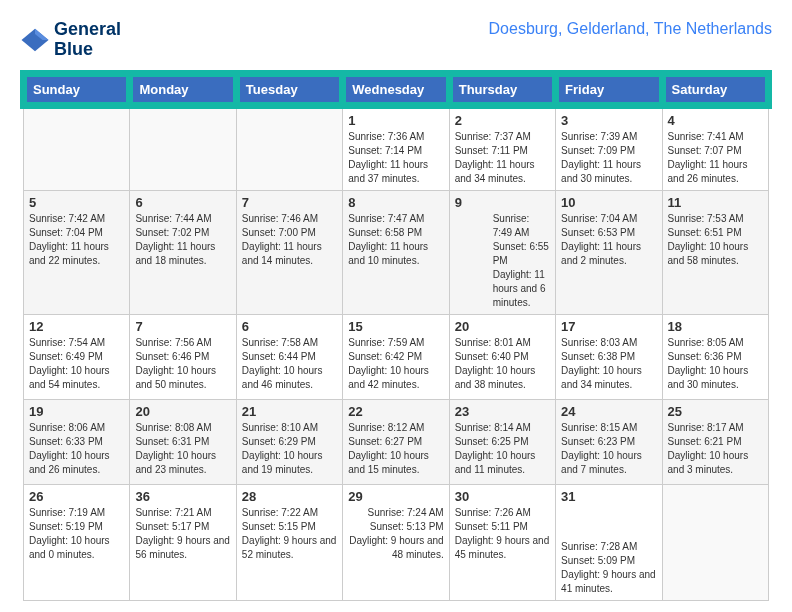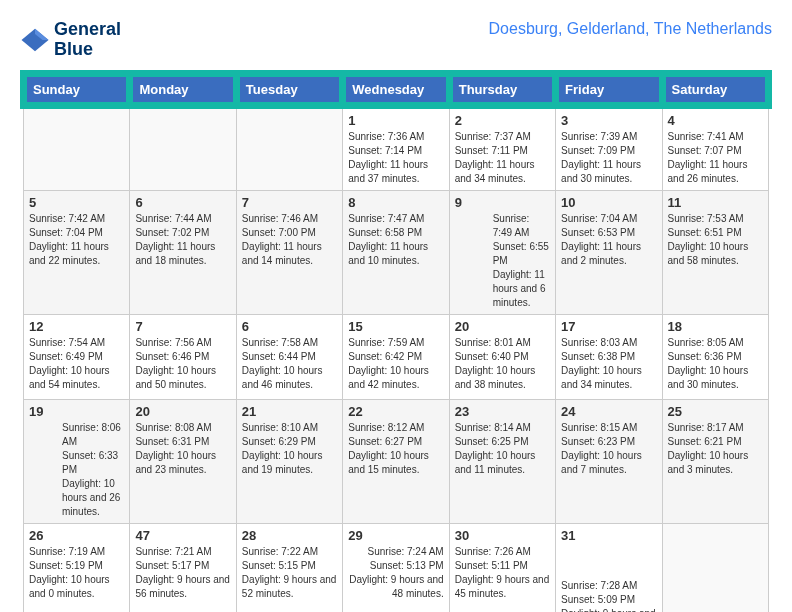--- a/index.html
+++ b/index.html
@@ -228,21 +228,21 @@
         <td>
           <div class="day-num">18</div>
           <div class="cell-text" style="white-space: pre-line;">Sunrise: 8:05 AM
 Sunset: 6:36 PM
 Daylight: 10 hours and 30 minutes.</div>
         </td>
       </tr>
       <tr>
         <td>
           <div class="day-num">19</div>
-          <div class="cell-text" style="white-space: pre-line; margin-left: 33px;">Sunrise: 8:06 AM
+          <div class="cell-text" style="white-space: pre-line;">Sunrise: 8:06 AM
 Sunset: 6:33 PM
 Daylight: 10 hours and 26 minutes.</div>
         </td>
         <td>
           <div class="day-num">20</div>
           <div class="cell-text" style="white-space: pre-line;">Sunrise: 8:08 AM
 Sunset: 6:31 PM
 Daylight: 10 hours and 23 minutes.</div>
         </td>
         <td>
@@ -277,21 +277,21 @@
         </td>
       </tr>
       <tr>
         <td>
           <div class="day-num">26</div>
           <div class="cell-text" style="white-space: pre-line;">Sunrise: 7:19 AM
 Sunset: 5:19 PM
 Daylight: 10 hours and 0 minutes.</div>
         </td>
         <td>
-          <div class="day-num">47</div>
+          <div class="day-num">36</div>
           <div class="cell-text" style="white-space: pre-line;">Sunrise: 7:21 AM
 Sunset: 5:17 PM
 Daylight: 9 hours and 56 minutes.</div>
         </td>
         <td>
           <div class="day-num">28</div>
           <div class="cell-text" style="white-space: pre-line;">Sunrise: 7:22 AM
 Sunset: 5:15 PM
 Daylight: 9 hours and 52 minutes.</div>
         </td>

